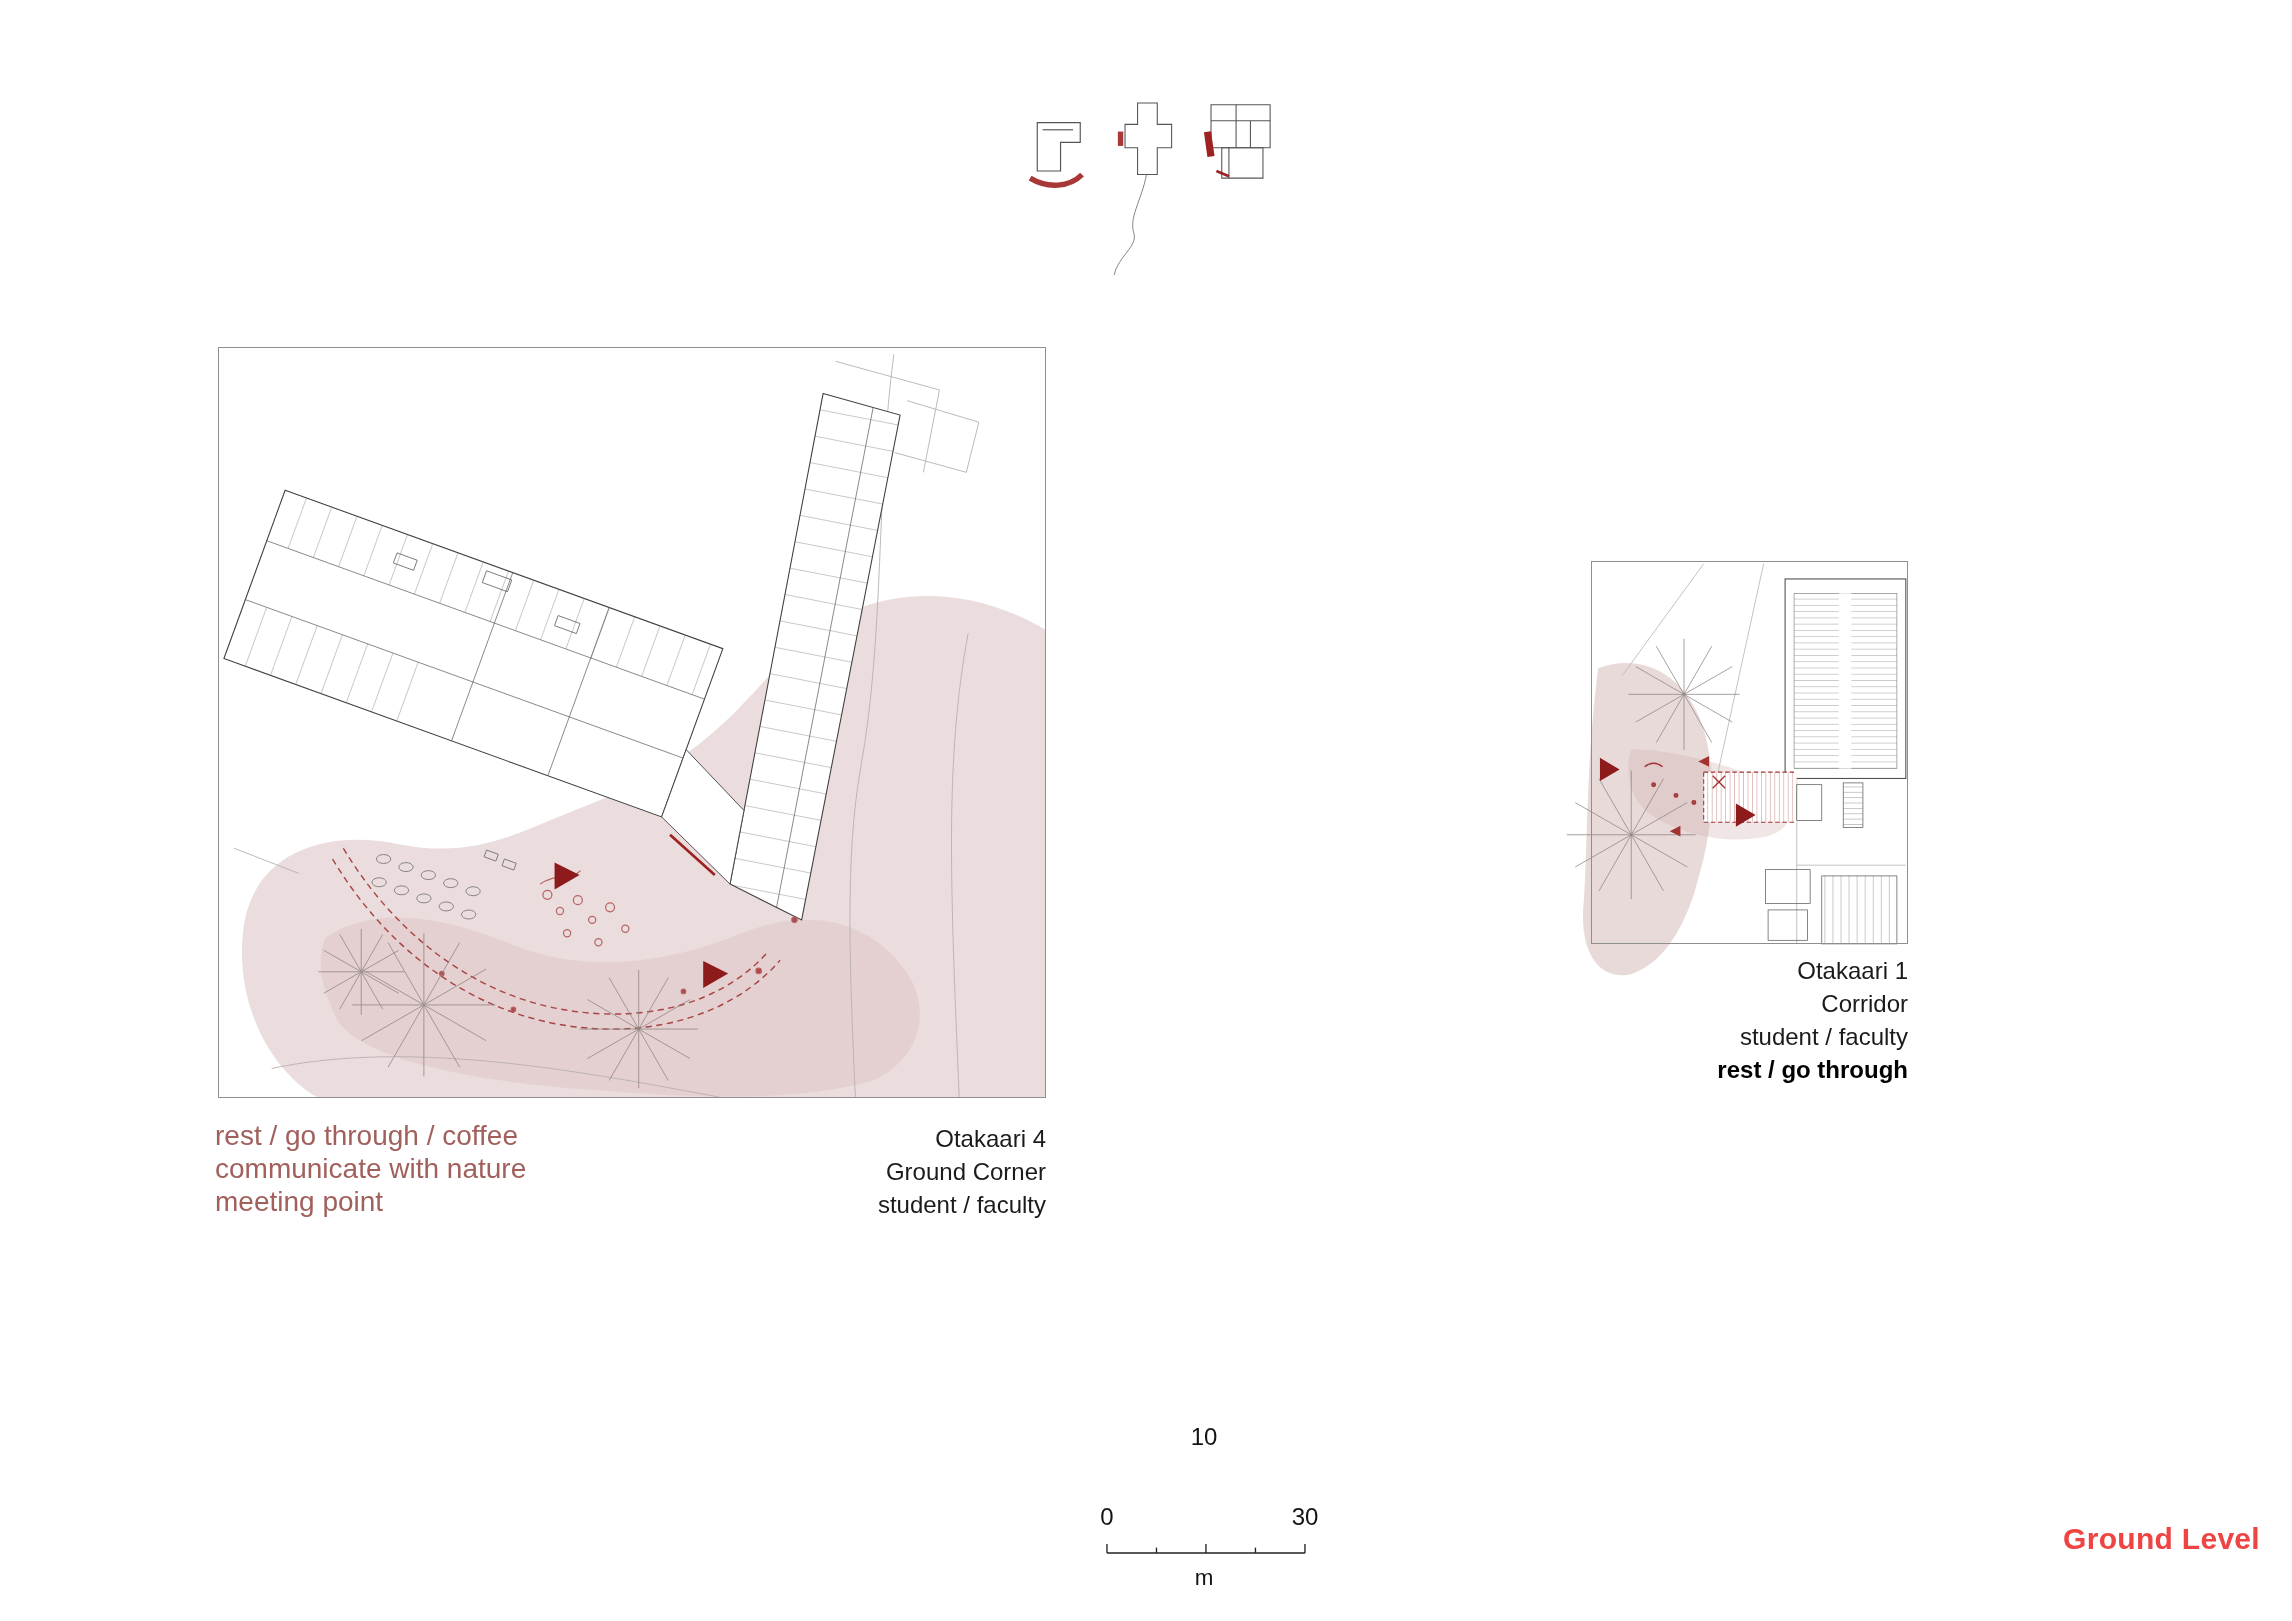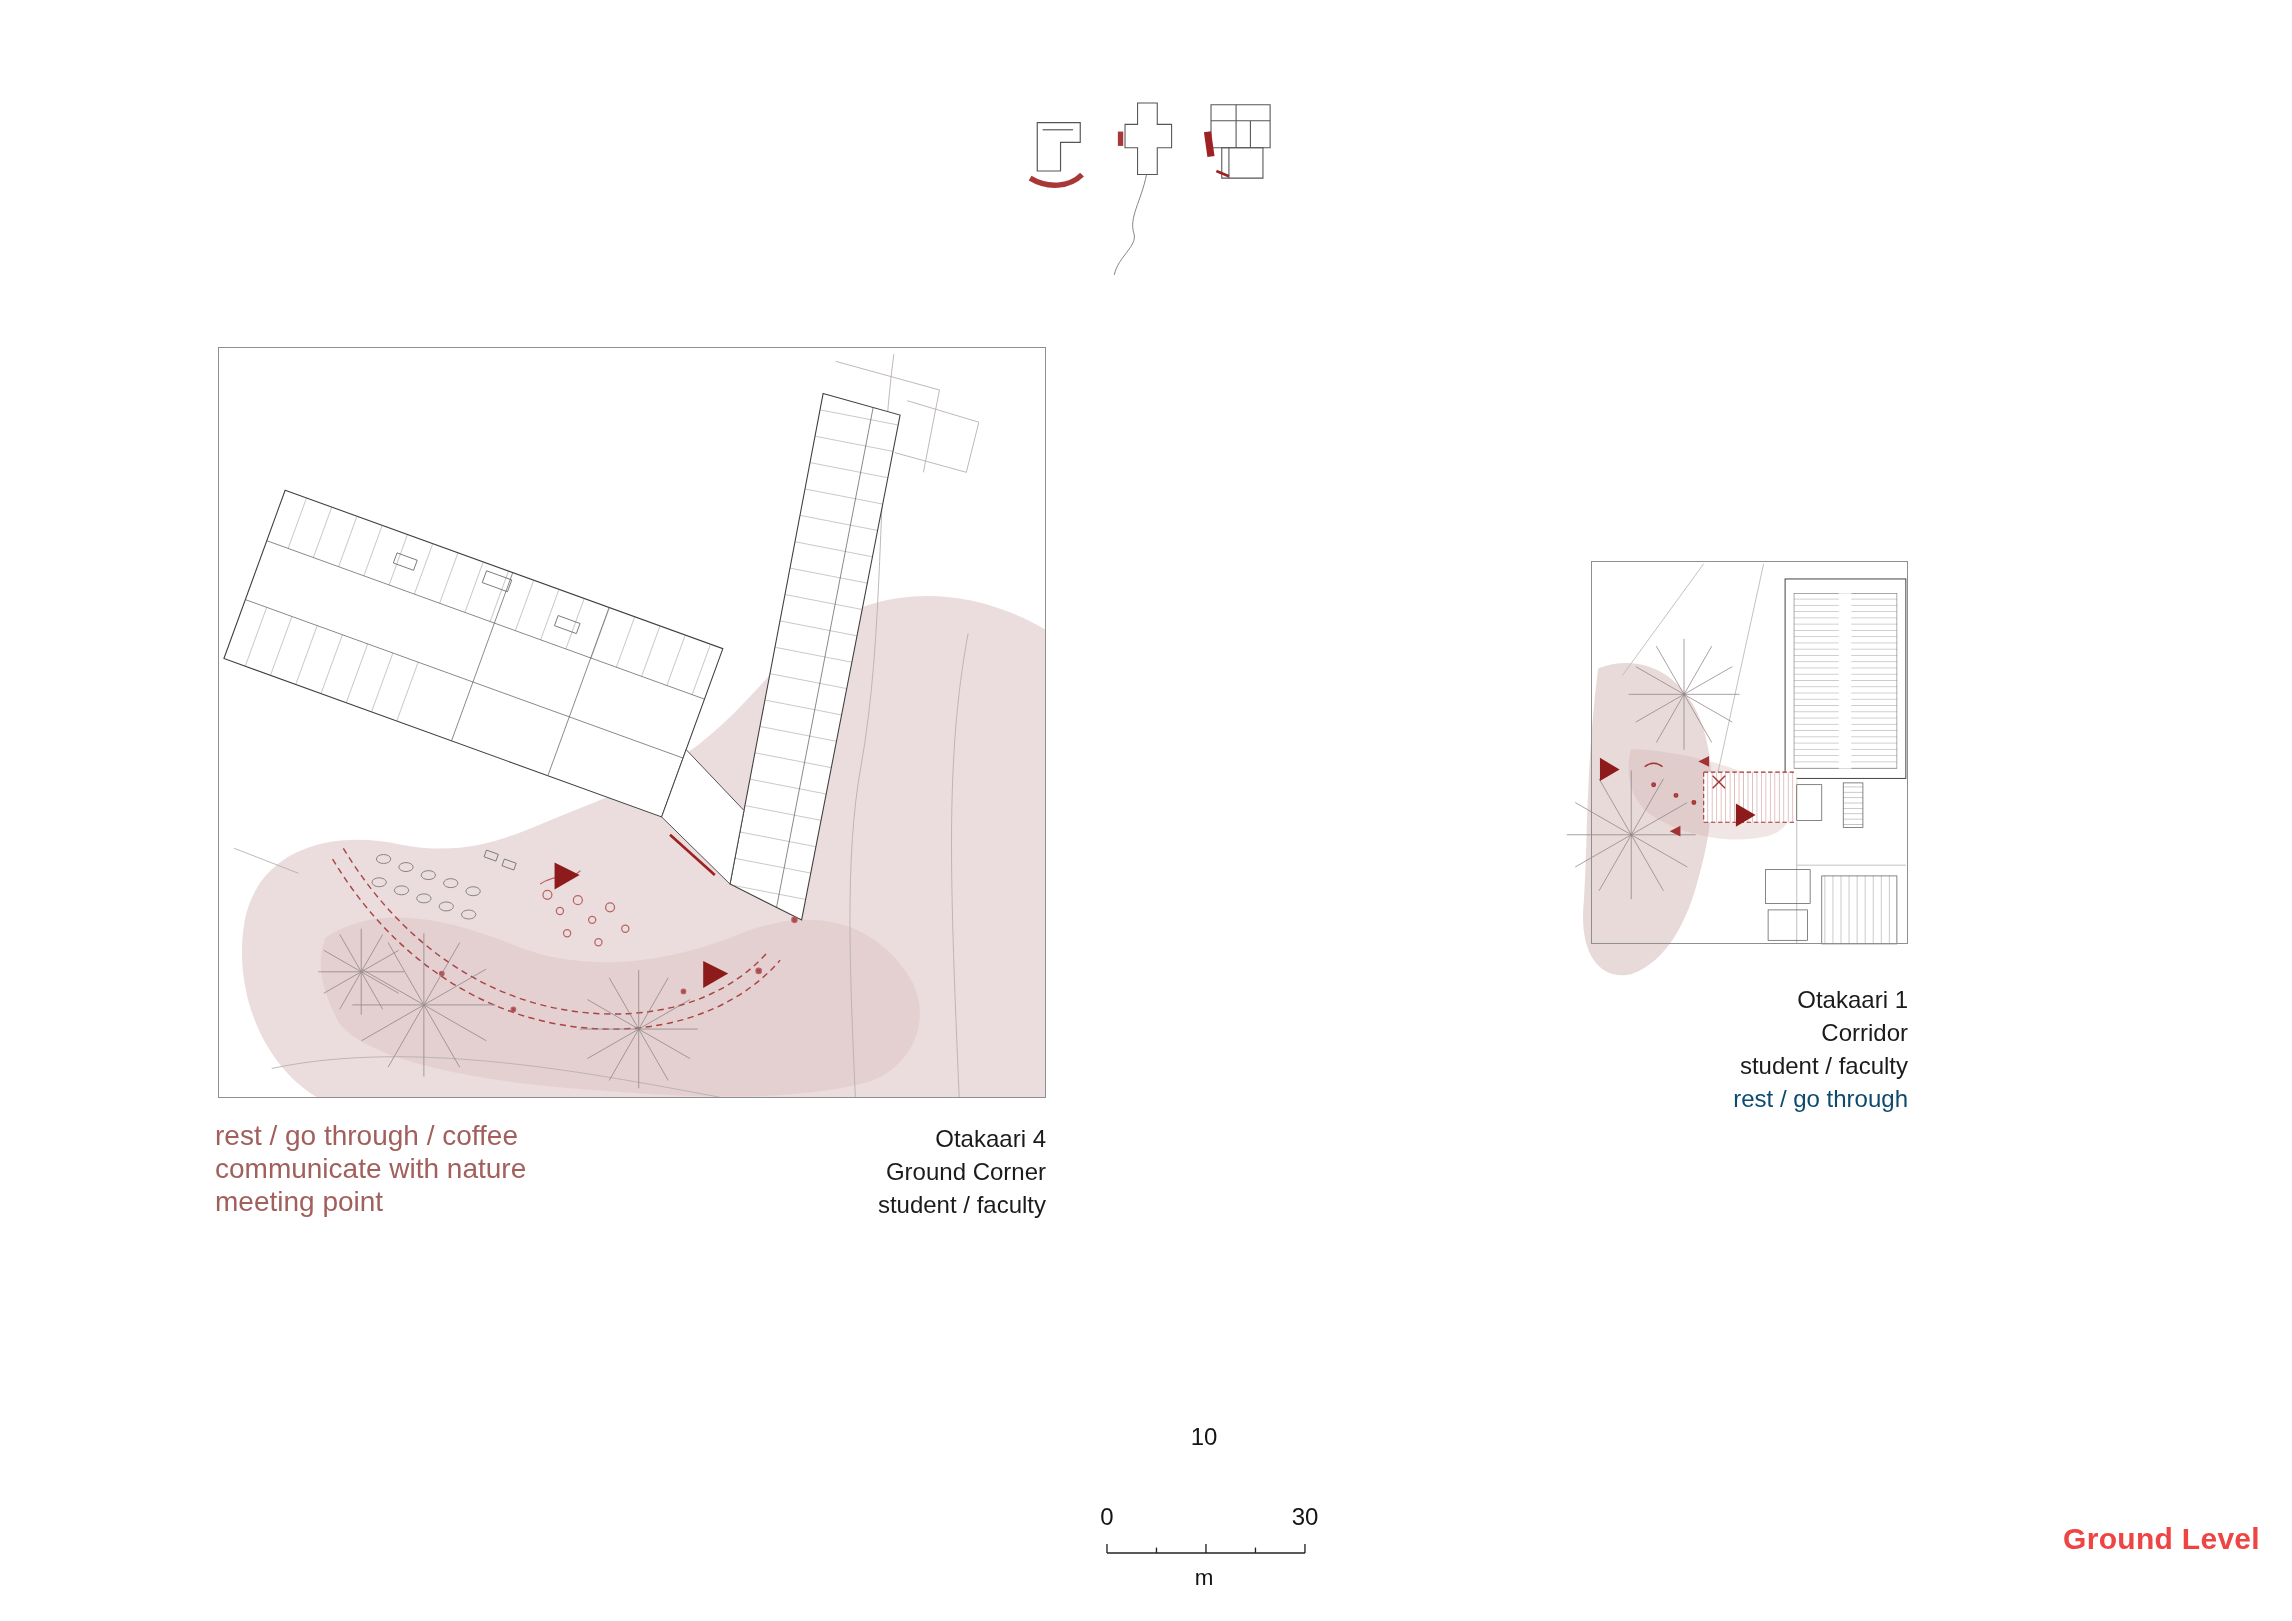--- a/index.html
+++ b/index.html
@@ -4,21 +4,21 @@
 <style>
   html,body{margin:0;padding:0;}
   body{
     width:2293px;height:1622px;position:relative;background:#ffffff;
     font-family:"Liberation Sans", sans-serif;overflow:hidden;
   }
   .abs{position:absolute;}
   .frame{border:0.9px solid #8f8f8f;pointer-events:none;box-sizing:border-box;}
   .note{color:#a2605d;font-size:28px;line-height:33px;}
   .caption{color:#1b1b1b;font-size:24px;line-height:33px;text-align:right;}
-  .caption .red{color:#0c4a6e;}
+  .caption .red{color:#000000;font-weight:bold;}
   .scalenum{font-size:24px;color:#141414;text-align:center;width:50px;}
   .unit{font-size:22.4px;color:#141414;text-align:center;width:50px;}
   .ground{font-size:30px;font-weight:700;color:#ef4444;text-align:right;letter-spacing:0.3px;}
   svg{display:block;}
 </style>
 </head>
 <body>
 
 <svg class="abs" style="left:1003px;top:85px;" width="296" height="206" viewBox="0 0 330 230">
   <g fill="none" stroke="#555" stroke-width="1.3">
@@ -230,21 +230,21 @@
   <div>communicate with nature</div>
   <div>meeting point</div>
 </div>
 
 <div class="abs caption" style="left:688px;top:1122px;width:358px;">
   <div>Otakaari 4</div>
   <div>Ground Corner</div>
   <div>student / faculty</div>
 </div>
 
-<div class="abs caption" style="left:1550px;top:954px;width:358px;margin-top:29px;">
+<div class="abs caption" style="left:1550px;top:954px;width:358px;">
   <div>Otakaari 1</div>
   <div>Corridor</div>
   <div>student / faculty</div>
   <div class="red">rest / go through</div>
 </div>
 
 <div class="abs scalenum" style="left:1082px;top:1503px;">0</div>
 <div class="abs scalenum" style="left:1179px;top:1423px;">10</div>
 <div class="abs scalenum" style="left:1280px;top:1503px;">30</div>
 <svg class="abs" style="left:1098px;top:1544px;" width="224" height="21.5" viewBox="0 0 250 24">

